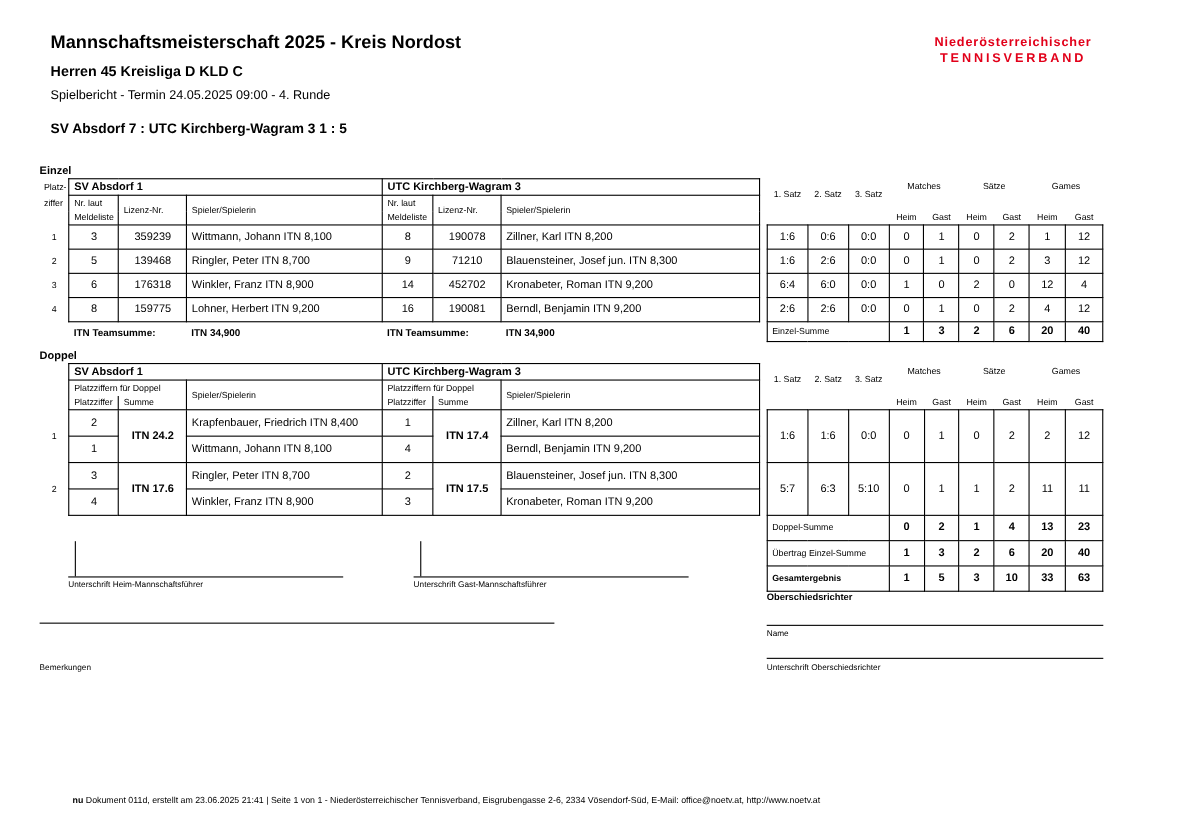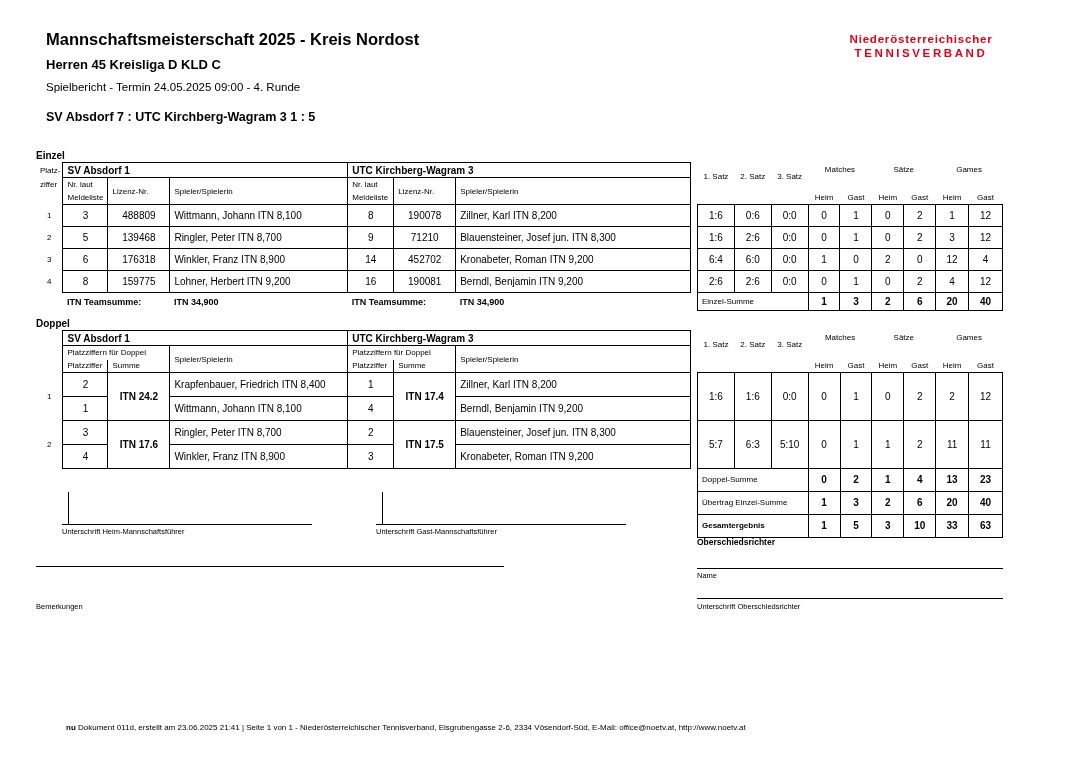--- a/index.html
+++ b/index.html
@@ -106,21 +106,21 @@
     </tr>
     <tr class="hrow3">
       <td class="nb"></td>
       <td class="tiny l" style="border-top:none">Meldeliste</td>
       <td class="tiny l" style="border-top:none">Meldeliste</td>
     </tr>
 
     <tr class="rowh">
       <td class="nb c tiny">1</td>
       <td class="c">3</td>
-      <td class="c">488809</td>
+      <td class="c">359239</td>
       <td class="l">Wittmann, Johann   ITN 8,100</td>
       <td class="c">8</td>
       <td class="c">190078</td>
       <td class="l">Zillner, Karl   ITN 8,200</td>
     </tr>
     <tr class="rowh">
       <td class="nb c tiny">2</td>
       <td class="c">5</td>
       <td class="c">139468</td>
       <td class="l">Ringler, Peter   ITN 8,700</td>

